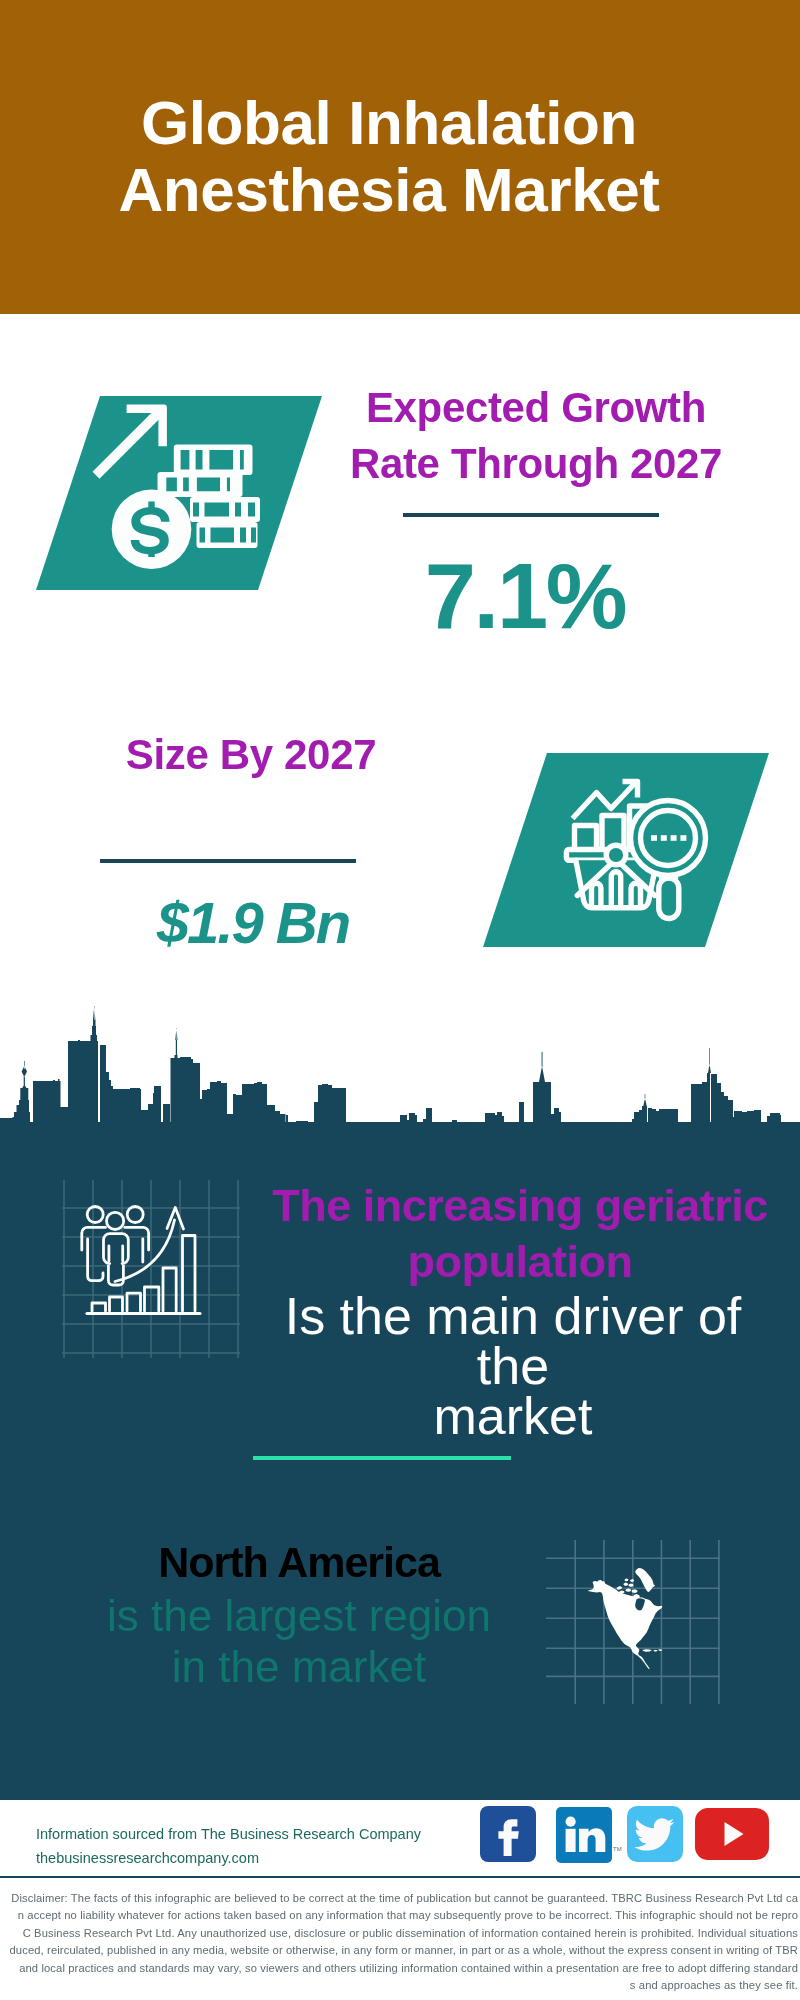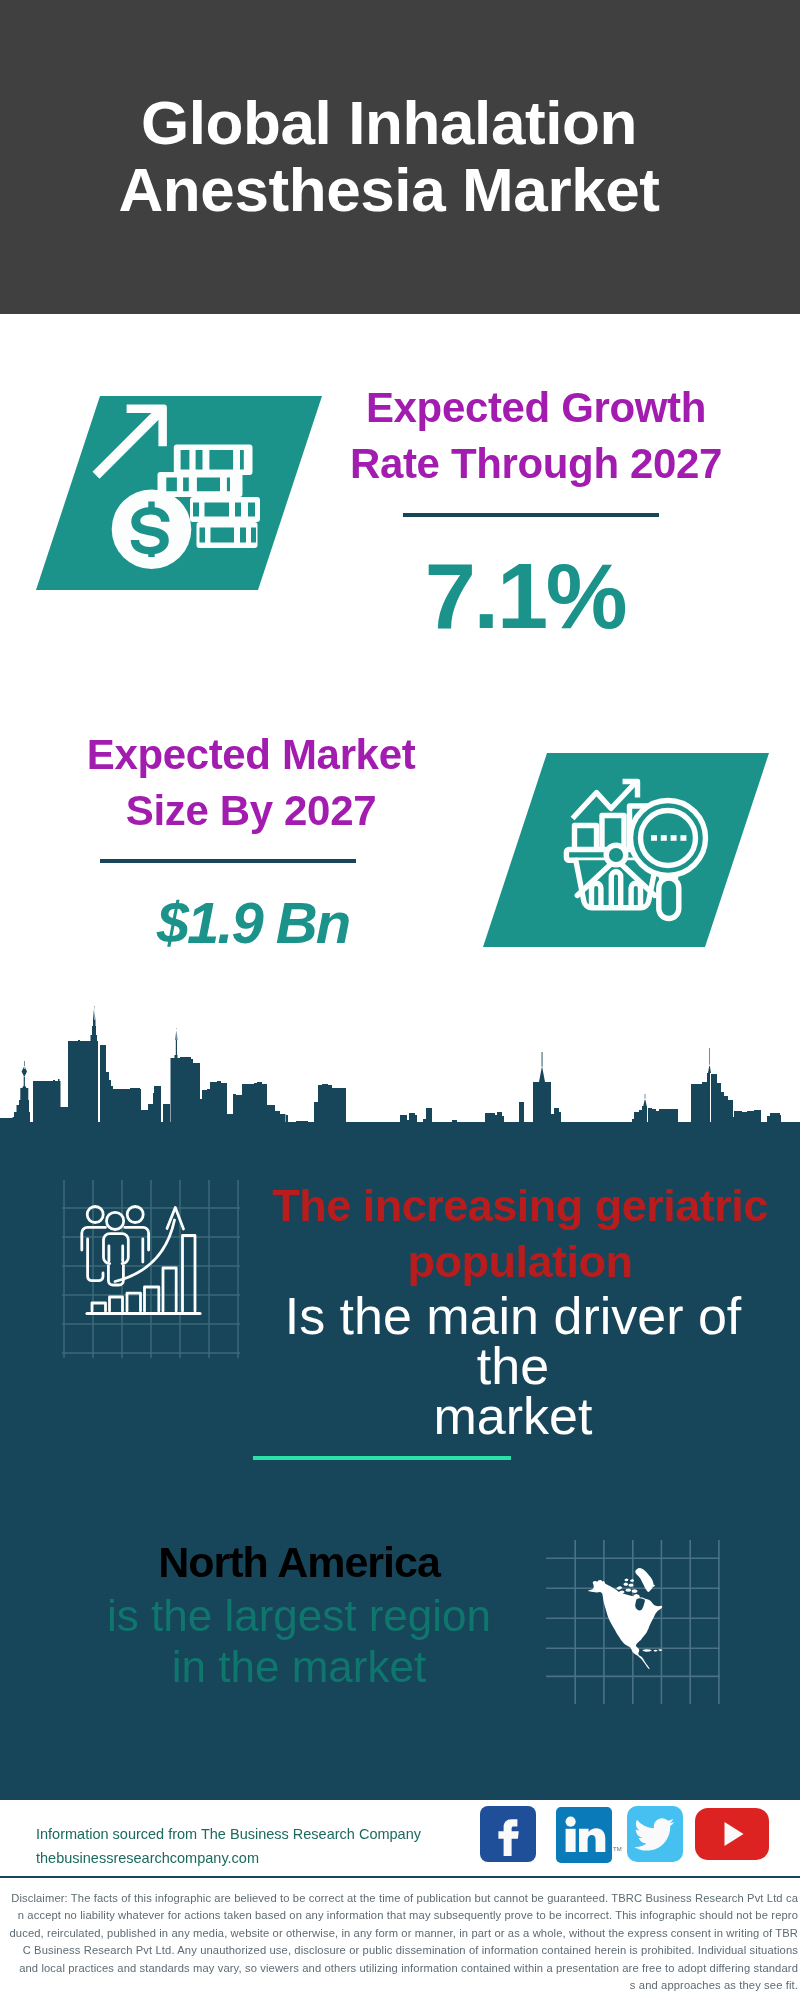--- a/index.html
+++ b/index.html
@@ -2,21 +2,21 @@
 <html><head>
 <meta charset="utf-8">
 <style>
   html,body{margin:0;padding:0;}
   body{width:800px;height:2000px;background:#ffffff;
        font-family:"Liberation Sans",sans-serif;overflow:hidden;
        -webkit-font-smoothing:antialiased;}
   .page{position:relative;width:800px;height:2000px;overflow:hidden;}
 
   
-  .header{position:absolute;left:0;top:0;width:800px;height:314px;background:#404040;}
+  .header{position:absolute;left:0;top:0;width:800px;height:314px;background:#a16207;}
   .header .title{position:absolute;left:-11px;top:89px;width:800px;text-align:center;
       color:#ffffff;font-size:62px;line-height:67px;font-weight:bold;letter-spacing:-0.4px;}
 
   
   .para{position:absolute;background:#1b938b;}
   .para.p1{left:36px;top:396px;width:286px;height:194px;
      clip-path:polygon(64px 0, 286px 0, 222px 194px, 0 194px);}
   .icon1{position:absolute;left:85px;top:395px;}
   .icon2{position:absolute;left:565px;top:775px;overflow:visible;}
   .para.p2{left:483px;top:753px;width:286px;height:194px;
@@ -29,21 +29,21 @@
   .stat-val{position:absolute;color:#1b938b;font-weight:bold;font-size:92px;
       line-height:92px;text-align:center;letter-spacing:-2.3px;}
 
   
   .dark{position:absolute;left:0;top:1142px;width:800px;height:658px;background:#17455a;}
   .skyline{position:absolute;left:0;top:1004px;width:800px;height:140px;display:block;}
 
   .icon3{position:absolute;left:55px;top:1180px;overflow:hidden;}
   .mapsvg{position:absolute;left:540px;top:1540px;overflow:hidden;}
   .blk1-title{position:absolute;left:265px;top:1178px;width:510px;
-      font-size:45px;line-height:56px;font-weight:bold;text-align:center;color:#b91c1c;letter-spacing:-0.5px;}
+      font-size:45px;line-height:56px;font-weight:bold;text-align:center;color:#a21caf;letter-spacing:-0.5px;}
   .blk1-sub{position:absolute;left:258px;top:1291px;width:510px;
       font-size:52px;line-height:50px;color:#ffffff;text-align:center;font-weight:normal;}
   .mid-rule{position:absolute;left:253px;top:1456px;width:258px;height:4px;background:#2ce0a9;}
 
   .blk2{position:absolute;left:49px;top:1535px;width:500px;text-align:center;}
   .blk2 .t1{font-size:43px;line-height:55px;font-weight:bold;color:#000000;letter-spacing:-1.0px;}
   .blk2 .t2{font-size:44px;line-height:51px;color:#0f766e;}
 
   
   .footer{position:absolute;left:0;top:1800px;width:800px;height:200px;background:#ffffff;}
@@ -133,21 +133,20 @@
   <circle cx="103.0" cy="63.0" r="27.5" fill="none"></circle>
 </g>
 <g fill="#fcfdfd">
   <rect x="86.0" y="60.2" width="6.0" height="5.6"></rect>
   <rect x="95.8" y="60.2" width="6.0" height="5.6"></rect>
   <rect x="105.6" y="60.2" width="6.0" height="5.6"></rect>
   <rect x="115.4" y="60.2" width="6.0" height="5.6"></rect>
 </g>
 </svg>
   <div class="stat-head" style="left:51px;top:727px;width:400px;">
-    <div>Expected Market</div>
     <div>Size By 2027</div>
   </div>
   <div class="stat-rule" style="left:100px;top:859px;width:256px;"></div>
   <div class="stat-val" style="left:53px;top:886px;width:400px;font-size:58px;line-height:74px;letter-spacing:-2.0px;font-style:italic;">$1.9 Bn</div>
 
   <div class="dark"></div>
   <svg class="skyline" viewBox="0 0 800 140" width="800" height="140">
     <path fill="#17455a" d="M0,118 h800 v22 h-800 Z M0,114 h14 v26 h-14 Z M7,116 h6 v24 h-6 Z M12.5,113 h9 v27 h-9 Z M14,108 h16 v32 h-16 Z M16.5,101 h11 v39 h-11 Z M19,96 h1.6 v44 h-1.6 Z M27.4,96 h1.6 v44 h-1.6 Z M20.3,84 h8 v56 h-8 Z M20.3,88 L24.3,80 L28.3,88 Z M23.7,72 h1.2 v16 h-1.2 Z M24.3,62 L21.6,67.5 L24.3,73 L27,67.5 Z M24.05,57 h0.6 v8 h-0.6 Z M33,77 h27.5 v63 h-27.5 Z M53,76 h2 v64 h-2 Z M58,75 h1.5 v65 h-1.5 Z M60.5,103 h1.5 v37 h-1.5 Z M62,103 h6 v37 h-6 Z M68,37 h30 v103 h-30 Z M78,36 h2 v104 h-2 Z M88,43 h1.4 v97 h-1.4 Z M90.5,31 h6.5 v109 h-6.5 Z M92,22 h4 v118 h-4 Z M93,16 h2.5 v124 h-2.5 Z M94.2,2 L93.0,16 L95.4,16 Z M94.05,2 h0.5 v16 h-0.5 Z M100,41 h6 v99 h-6 Z M106,68 h3 v72 h-3 Z M109,76 h2 v64 h-2 Z M111,82 h2 v58 h-2 Z M113,85 h28 v55 h-28 Z M130,84 h10 v56 h-10 Z M141,106 h7 v34 h-7 Z M148,100 h5 v40 h-5 Z M153,89 h1.4 v51 h-1.4 Z M154,82 h7 v58 h-7 Z M163,100 h7 v40 h-7 Z M170.5,54 h10 v86 h-10 Z M180,53 h10 v87 h-10 Z M186,53 h5 v87 h-5 Z M190,55 h3 v85 h-3 Z M174.5,51 h3 v89 h-3 Z M175.8,36 h1.2 v18 h-1.2 Z M176.4,24 L175.3,36 L177.5,36 Z M176.2,24 h0.4 v12 h-0.4 Z M193,59 h7 v81 h-7 Z M200,95 h2 v45 h-2 Z M202,86 h5 v54 h-5 Z M207,85 h3 v55 h-3 Z M210,78 h7 v62 h-7 Z M214,79 h13 v61 h-13 Z M217,77 h4 v63 h-4 Z M227,110 h6 v30 h-6 Z M233,90 h3 v50 h-3 Z M236,91 h6 v49 h-6 Z M242,80 h25 v60 h-25 Z M254,79 h4 v61 h-4 Z M257,78 h5 v62 h-5 Z M267,101 h8 v39 h-8 Z M275,107 h5 v33 h-5 Z M279,110 h3 v30 h-3 Z M282,110 h2 v30 h-2 Z M284,110 h1.5 v30 h-1.5 Z M286,111 h2 v29 h-2 Z M289,118 h7 v22 h-7 Z M296,117 h12 v23 h-12 Z M308,122 h6 v18 h-6 Z M314,98 h4 v42 h-4 Z M318,81 h14 v59 h-14 Z M322,80 h6 v60 h-6 Z M332,84 h14 v56 h-14 Z M346,124 h2 v16 h-2 Z M348,130 h2 v10 h-2 Z M350,120 h8 v20 h-8 Z M355,123 h2 v17 h-2 Z M358,124 h4 v16 h-4 Z M362,126 h3 v14 h-3 Z M364,128 h3 v12 h-3 Z M367,128 h3 v12 h-3 Z M370,129 h4 v11 h-4 Z M374,126 h5 v14 h-5 Z M379,120 h7 v20 h-7 Z M386,121 h4 v19 h-4 Z M390,120 h2 v20 h-2 Z M392,122 h4 v18 h-4 Z M396,124 h4 v16 h-4 Z M400,111 h4 v29 h-4 Z M404,111 h3 v29 h-3 Z M407,116 h2 v24 h-2 Z M409,109 h6 v31 h-6 Z M415,111 h2 v29 h-2 Z M416,122 h2 v18 h-2 Z M417,128 h3 v12 h-3 Z M421,122 h2 v18 h-2 Z M423,115 h3 v25 h-3 Z M426,104 h6 v36 h-6 Z M432,125 h3 v15 h-3 Z M435,130 h4 v10 h-4 Z M439,126 h5 v14 h-5 Z M444,126 h3 v14 h-3 Z M447,126 h5 v14 h-5 Z M452,116 h5 v24 h-5 Z M457,124 h2 v16 h-2 Z M459,119 h8 v21 h-8 Z M467,121 h3 v19 h-3 Z M470,131 h14 v9 h-14 Z M485,109 h10 v31 h-10 Z M495,111 h2 v29 h-2 Z M497,108 h5 v32 h-5 Z M502,112 h2 v28 h-2 Z M503,130 h7 v10 h-7 Z M510,134 h2 v6 h-2 Z M512,123 h7 v17 h-7 Z M519,98 h5 v42 h-5 Z M524,118 h8 v22 h-8 Z M531,124 h2 v16 h-2 Z M533,78 h18 v62 h-18 Z M542,62 L539,78 L545,78 Z M541.6,48 h0.9 v16 h-0.9 Z M551,110 h3 v30 h-3 Z M554,104 h5 v36 h-5 Z M559,108 h2 v32 h-2 Z M560,119 h12 v21 h-12 Z M572,123 h7 v17 h-7 Z M578,119 h6 v21 h-6 Z M583,129 h5 v11 h-5 Z M588,131 h2 v9 h-2 Z M590,125 h5 v15 h-5 Z M594,120 h5 v20 h-5 Z M598,121 h3 v19 h-3 Z M600,129 h19 v11 h-19 Z M619,126 h5 v14 h-5 Z M623,121 h3 v19 h-3 Z M626,122 h2 v18 h-2 Z M627,119 h5 v21 h-5 Z M632,115 h3 v25 h-3 Z M634,108 h5 v32 h-5 Z M639,106 h4 v34 h-4 Z M642,102 h5 v38 h-5 Z M645,94 L643.3,102 L646.7,102 Z M644.7,90 h0.6 v6 h-0.6 Z M648,104 h4 v36 h-4 Z M652,105 h4 v35 h-4 Z M656,107 h3 v33 h-3 Z M659,105 h19 v35 h-19 Z M678,124 h7 v16 h-7 Z M685,122 h6 v18 h-6 Z M691,80 h9 v60 h-9 Z M700,80 h4 v60 h-4 Z M702,78 h5 v62 h-5 Z M707,69 h3 v71 h-3 Z M709.5,60 L708,69 L711,69 Z M709.2,44 h0.6 v18 h-0.6 Z M711,70 h6 v70 h-6 Z M716,79 h5 v61 h-5 Z M720,88 h4 v52 h-4 Z M723,92 h5 v48 h-5 Z M727,96 h6 v44 h-6 Z M728,113 h6 v27 h-6 Z M733,118 h2 v22 h-2 Z M734,107 h8 v33 h-8 Z M741,108 h6 v32 h-6 Z M747,107 h8 v33 h-8 Z M754,106 h7 v34 h-7 Z M761,125 h5 v15 h-5 Z M765,119 h3 v21 h-3 Z M767,112 h4 v28 h-4 Z M770,109 h10 v31 h-10 Z M779,111 h2 v29 h-2 Z M780,122 h6 v18 h-6 Z M786,126 h6 v14 h-6 Z M792,127 h8 v13 h-8 Z"></path>
   </svg>
 
@@ -266,19 +265,19 @@
     <a class="soc yt">
       <svg viewBox="0 0 74 52" width="74" height="52">
           <path fill="#fafafa" d="M29.5,14.0 L48.5,26.0 L29.5,38.0 Z"></path>
         </svg>
     </a>
   </div>
   <div class="disc-rule"></div>
   <div class="disclaimer">
     <div>Disclaimer: The facts of this infographic are believed to be correct at the time of publication but cannot be guaranteed. TBRC Business Research Pvt Ltd ca</div>
     <div>n accept no liability whatever for actions taken based on any information that may subsequently prove to be incorrect. This infographic should not be repro</div>
+    <div>C Business Research Pvt Ltd. Any unauthorized use, disclosure or public dissemination of information contained herein is prohibited. Individual situations</div>
     <div>duced, reirculated, published in any media, website or otherwise, in any form or manner, in part or as a whole, without the express consent in writing of TBR</div>
-    <div>C Business Research Pvt Ltd. Any unauthorized use, disclosure or public dissemination of information contained herein is prohibited. Individual situations</div>
     <div>and local practices and standards may vary, so viewers and others utilizing information contained within a presentation are free to adopt differing standard</div>
     <div>s and approaches as they see fit.</div>
   </div>
 
 </div>
 
 </body></html>

